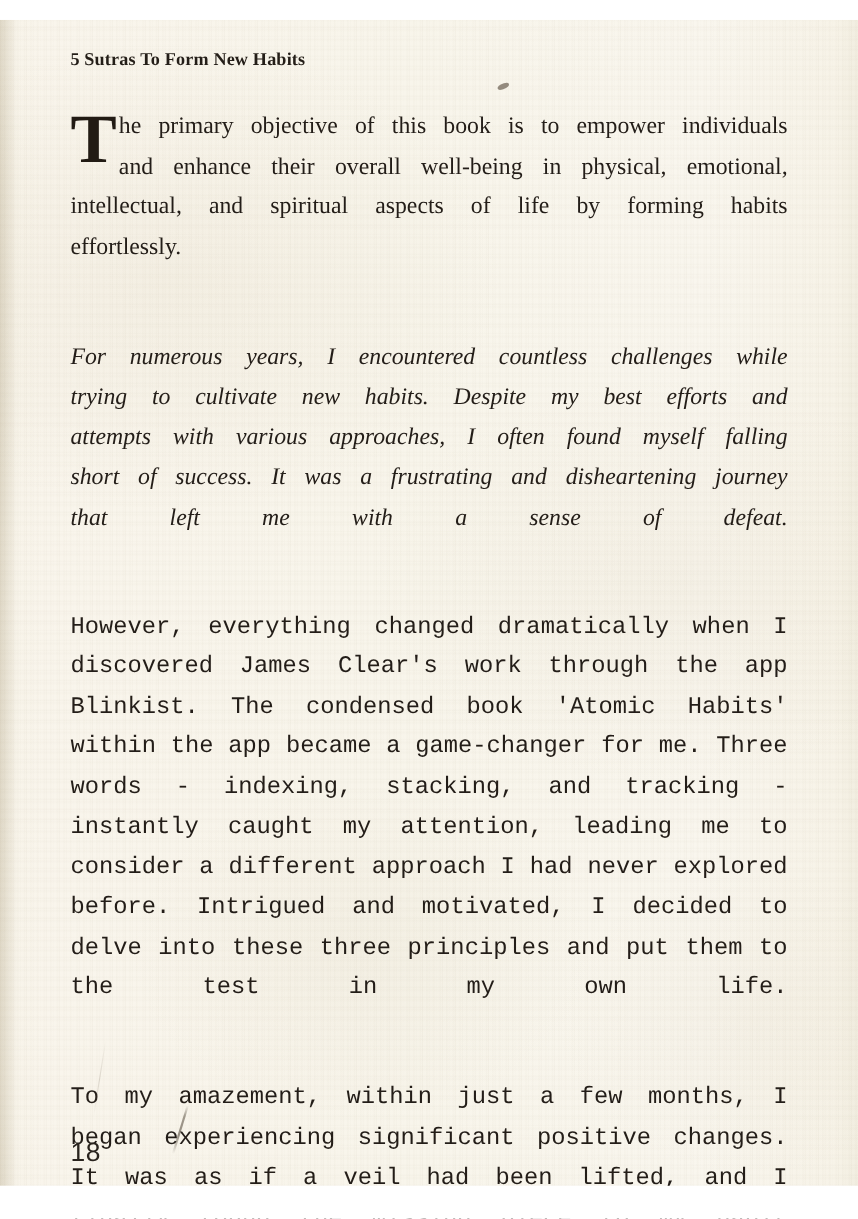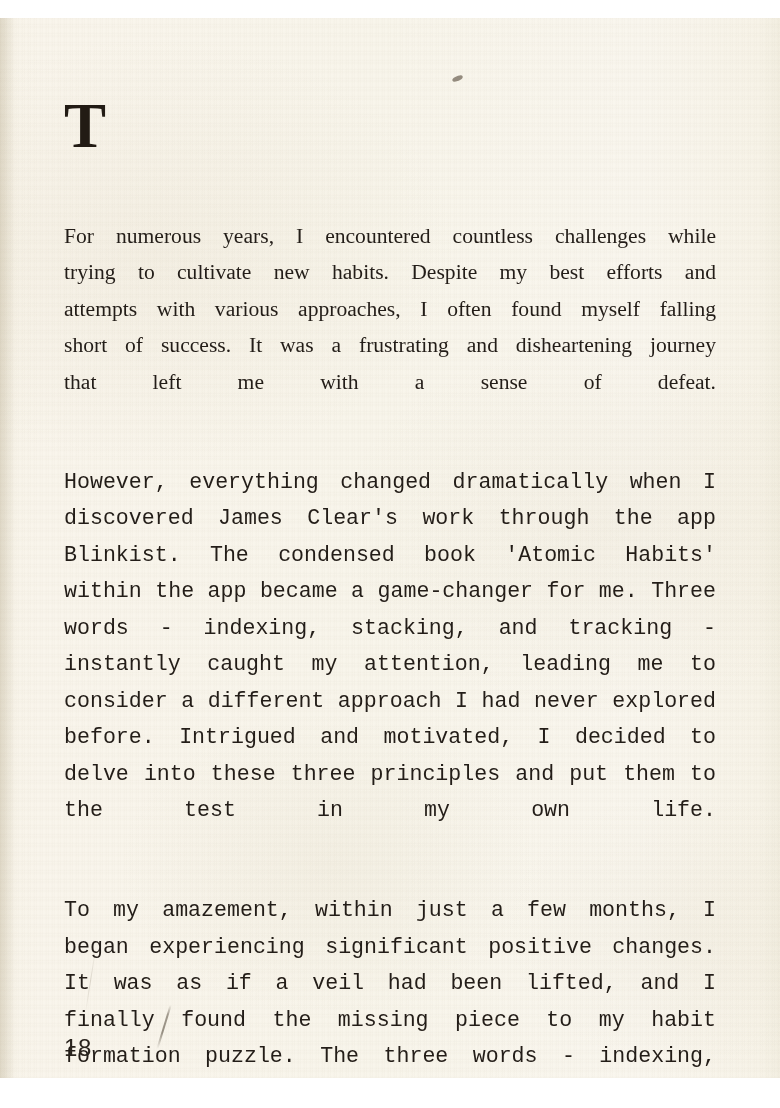--- a/index.html
+++ b/index.html
@@ -97,20 +97,21 @@
     -webkit-hyphens: none;
     hyphens: none;
   }
 
   
   p.loose {
     word-spacing: 7.2px;
   }
   p.loose.p2 {
     word-spacing: 9.5px;
+    font-style: italic;
   }
   p.tight {
     word-spacing: 0.4px;
     font-family: Liberation Mono, monospace;
   }
   p.tight.p4 {
     word-spacing: 0.9px;
   }
 
   p.para:last-child {
@@ -213,24 +214,25 @@
 </head>
 <body>
 
 <div class="scan">
 
   <div class="paper"></div>
   <div class="spine-shade"></div>
 
   <div class="content">
 
+    <div class="running-head">5 Sutras To Form New Habits</div>
 
     <div class="body-col">
 
-      <p class="para loose p1"><span class="dropcap">T</span></p>
+      <p class="para loose p1"><span class="dropcap">T</span><span>he primary objective of this book is to empower individuals and enhance their overall well-being in physical, emotional, intellectual, and spiritual aspects of life by forming habits effortlessly.</span></p>
 
       <p class="para loose p2">For numerous years, I encountered countless challenges while trying to cultivate new habits. Despite my best efforts and attempts with various approaches, I often found myself falling short of success. It was a frustrating and disheartening journey that left me with a sense of defeat.</p>
 
       <p class="para tight p3">However, everything changed dramatically when I discovered James Clear's work through the app Blinkist. The condensed book 'Atomic Habits' within the app became a game-changer for me. Three words - indexing, stacking, and tracking - instantly caught my attention, leading me to consider a different approach I had never explored before. Intrigued and motivated, I decided to delve into these three principles and put them to the test in my own life.</p>
 
       <p class="para tight p4">To my amazement, within just a few months, I began experiencing significant positive changes. It was as if a veil had been lifted, and I finally found the missing piece to my habit formation puzzle. The three words - indexing, stacking, tracking - resonated deeply with me, and they were highly practical and actionable.</p>
 
     </div>
   </div>
 

